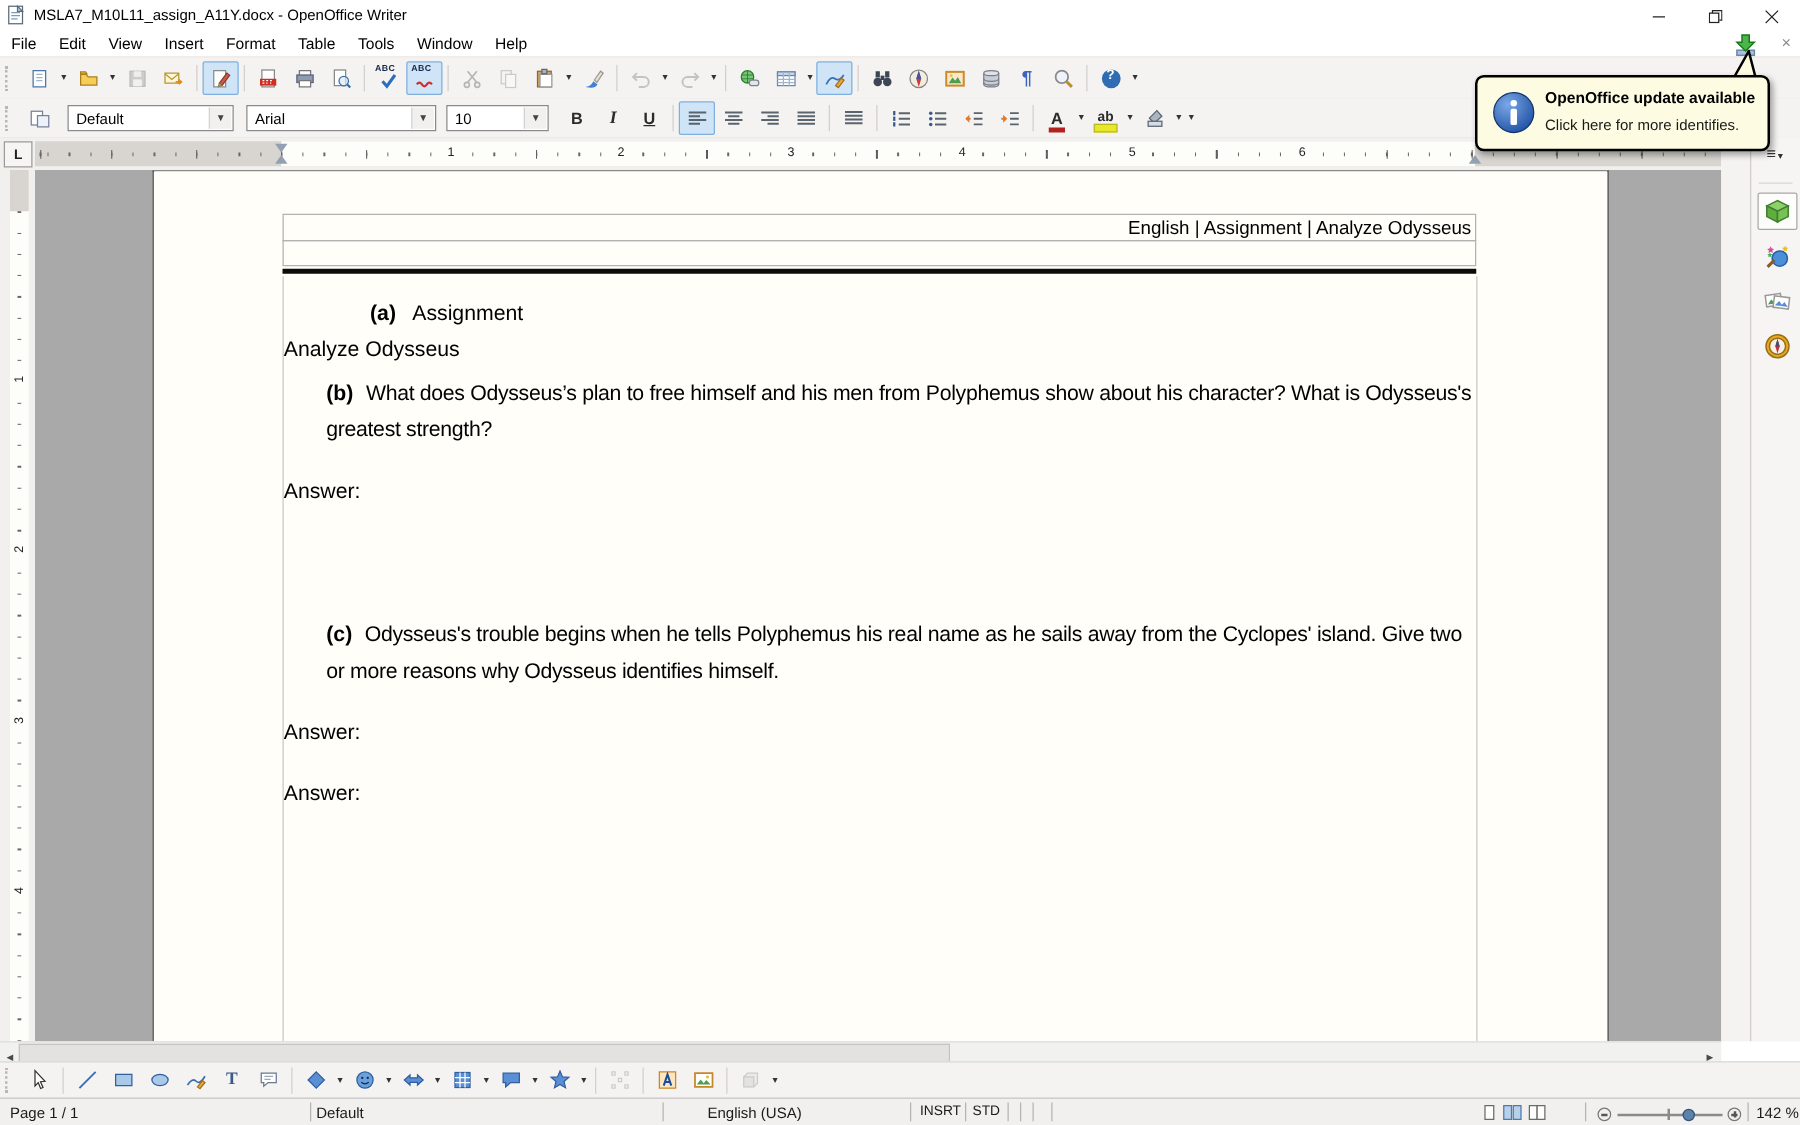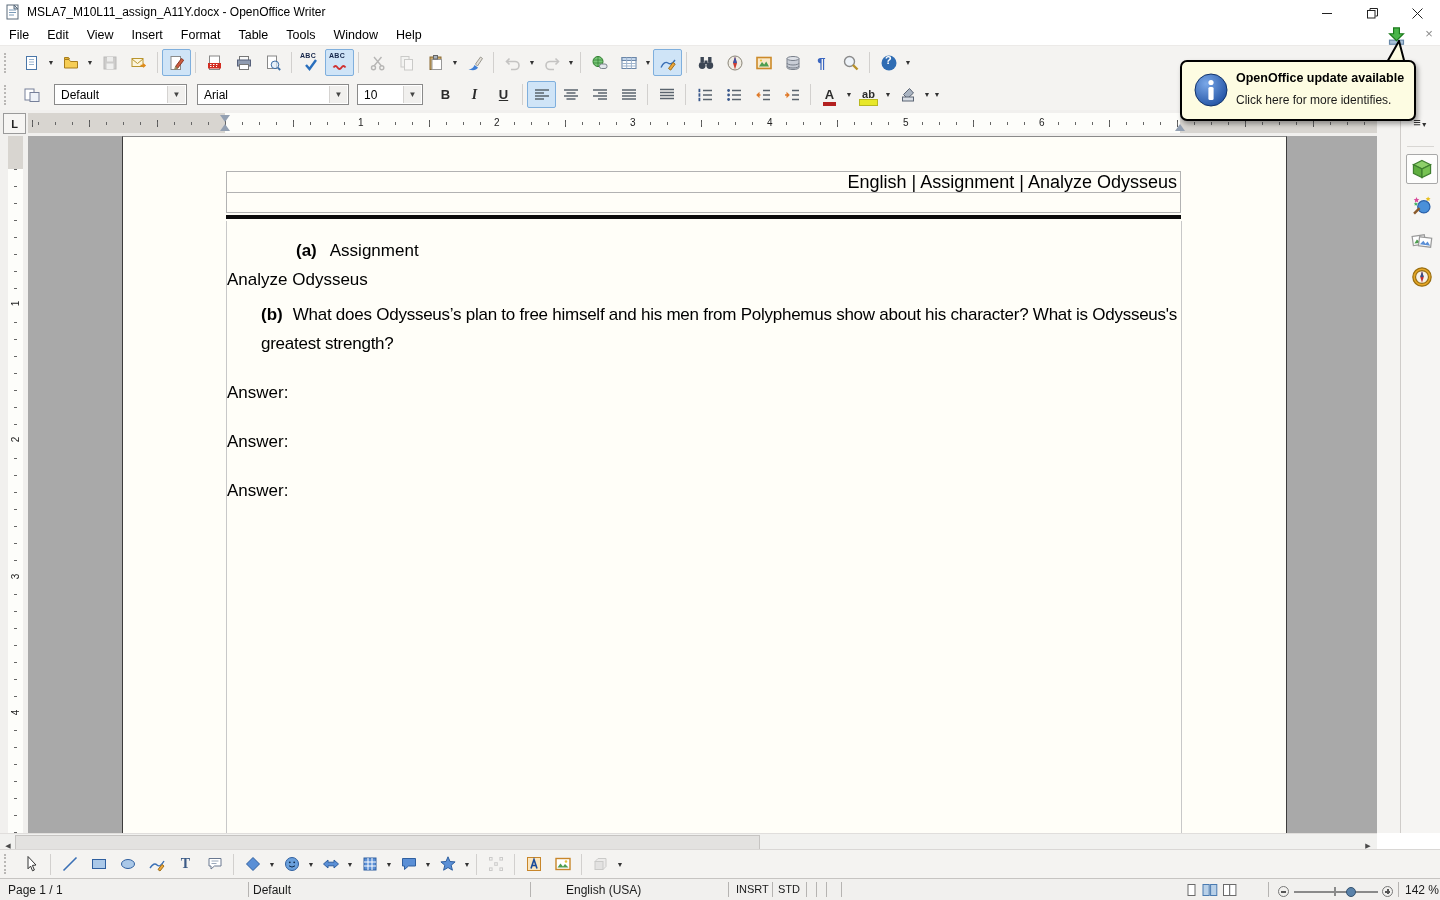--- a/index.html
+++ b/index.html
@@ -51,21 +51,21 @@
   .mk-bot{border-bottom:7px solid #93a0b2;top:11px}
   
   .viewport{position:absolute;top:136px;left:0;width:1377px;height:697px;background:#a9a9a9;overflow:hidden}
   .left-strip{position:absolute;left:0;top:0;width:28px;height:697px;background:#f1f0ee}
   .vruler{position:absolute;left:8px;top:0;width:15px;height:697px;background:#fdfdfa}
   .vr-top{position:absolute;left:0;top:0;width:15px;height:33px;background:#d8d5d0}
   .vr-ticks{position:absolute;top:0;bottom:0;left:6px;width:3px;background-image:repeating-linear-gradient(180deg,#666 0 1px,transparent 1px 17px);background-position-y:16px}
   .vnum{position:absolute;left:1px;width:13px;text-align:center;font-size:10px;color:#222;background:#fdfdfa;transform:rotate(-90deg)}
   .page{position:absolute;left:122px;top:0;width:1163px;height:697px;background:#fffef8;border-left:1px solid #3c3c3c;border-right:1px solid #3c3c3c;border-top:1px solid #8a8a8a;box-sizing:content-box}
   .hdr-box{position:absolute;left:103px;width:955px;border:1px solid #b2b2b2;box-sizing:border-box}
-  .hdr1{top:34px;height:22px;display:flex;align-items:center;justify-content:flex-end;padding-right:3px;font-size:18px;color:#000}
+  .hdr1{top:34px;height:22px;display:flex;align-items:center;justify-content:flex-end;padding-right:3px;font-size:15px;color:#000}
   .hdr2{top:55px;height:21px}
   .hdr-rule{position:absolute;left:103px;top:78px;width:955px;height:4px;background:#0c0c0c}
   .tbound{position:absolute;top:84px;bottom:0;width:1px;background:#c8c8c8}
   .content{position:absolute;left:104px;top:88px;width:954px;font-size:17px;line-height:29px;color:#000}
   .content p{margin:0}
   .m6{margin-top:6px!important}.m11{margin-top:11px!important}.m20{margin-top:20px!important}.m86{margin-top:86px!important}
   .pa{padding-left:69px}
   .pa b{margin-right:13px}
   .q{padding-left:34px;letter-spacing:-0.25px}
   .q b{margin-right:10px;letter-spacing:0}
@@ -351,21 +351,21 @@
   <div class="combo" style="width:133px">
     <span class="cval">Default</span>
     <span class="arrowbox">▼</span>
   </div>
   <span style="width:10px"></span>
   <div class="combo" style="width:152px">
     <span class="cval">Arial</span>
     <span class="arrowbox">▼</span>
   </div>
   <span style="width:8px"></span>
-  <div class="combo" style="width:66px">
+  <div class="combo" style="width:82px">
     <span class="cval">10</span>
     <span class="arrowbox">▼</span>
   </div>
   <span style="width:8px"></span>
   <span class="tbtn">
       <span class="bglyph">B</span>
     </span>
   <span class="tbtn">
       <span class="iglyph">I</span>
     </span>
@@ -484,20 +484,21 @@
     </div>
     <div class="hdr-box hdr2"></div>
     <div class="hdr-rule"></div>
     <div class="tbound" style="left:103px"></div>
     <div class="tbound" style="left:1058px"></div>
     <div class="content">
       <p class="pa m11"><b>(a)</b><span>Assignment</span></p>
       <p>Analyze Odysseus</p>
       <p class="q m6"><b>(b)</b><span>What does Odysseus’s plan to free himself and his men from Polyphemus show about his character? What is Odysseus's greatest strength?</span></p>
       <p class="m20">Answer:</p>
+      <p class="q m86"><b>(c)</b><span>Odysseus's trouble begins when he tells Polyphemus his real name as he sails away from the Cyclopes' island. Give two or more reasons why Odysseus identifies himself.</span></p>
       <p class="m20">Answer:</p>
       <p class="m20">Answer:</p>
     </div>
   </div>
 </div>
 
 <div class="vscroll">
   <span class="sbtn" style="top:1px">▲</span>
   <div class="vthumb"></div>
   <span class="sbtn" style="top:621px">▼</span>

